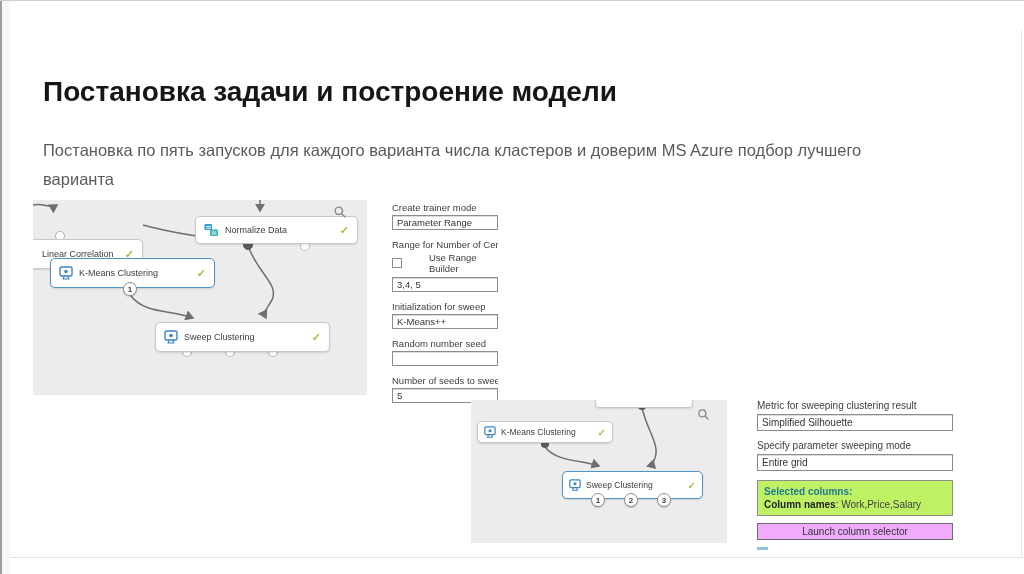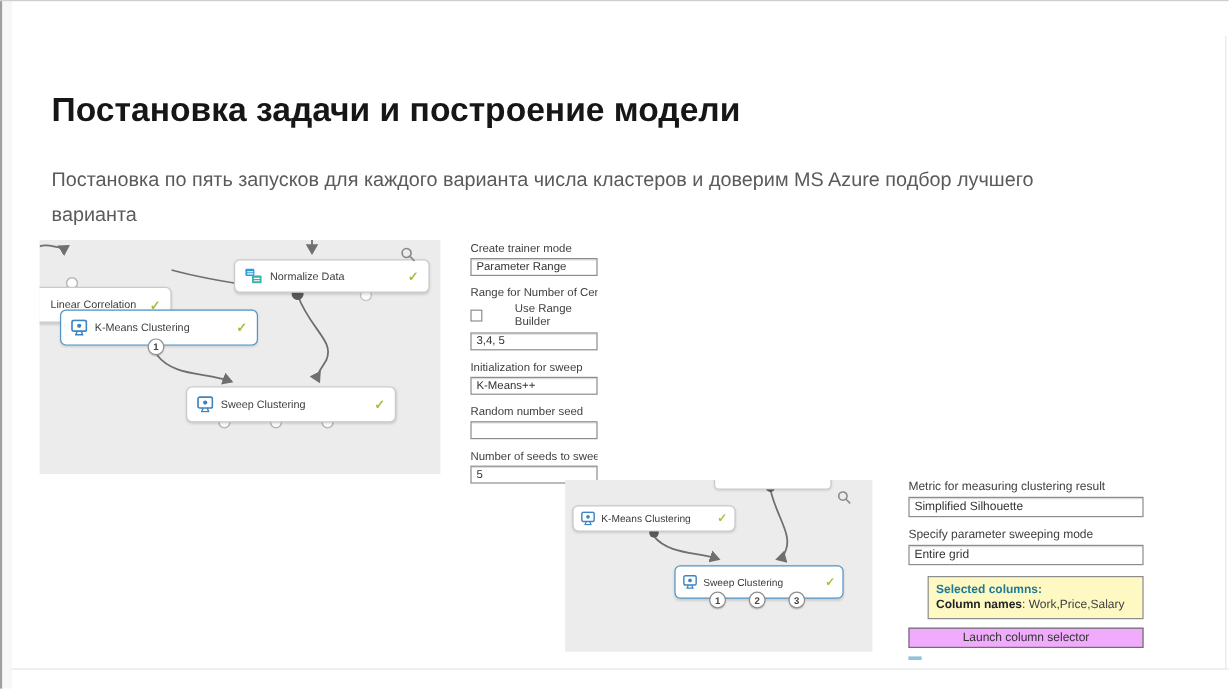--- a/index.html
+++ b/index.html
@@ -62,21 +62,21 @@
   .panel2 .plbl{font-size:10px;line-height:12px;}
   .field{
     height:13px;border:1px solid #8c8c8c;background:#fff;margin:0 0 9px 0;
     font-size:9.5px;color:#333;display:flex;align-items:center;
     padding:0 4px;white-space:nowrap;overflow:hidden;box-shadow:inset 0 1px 0 #dcdcdc;
   }
   .panel2 .field{height:15px;font-size:10px;}
   .cbrow{display:flex;align-items:center;margin:1px 0 3px 0;font-size:9.5px;line-height:11px;gap:22px;}
   .cb{width:8px;height:8px;border:1px solid #8c8c8c;background:#fff;margin-right:5px;flex:0 0 auto;}
   .selbox{
-    border:1px solid #8c8c8c;background:#fef9c3;padding:4px 6px;margin:0 0 7px 16px;
+    border:1px solid #8c8c8c;background:#bef264;padding:4px 6px;margin:0 0 7px 0;
     font-size:10px;line-height:13px;
   }
   .selbox .head{color:#1f7a93;font-weight:700;}
   .selbox .names b{color:#222;}
   .btn{
     height:15px;border:1px solid #6e6e6e;background:#f0abfc;
     display:flex;align-items:center;justify-content:center;
     font-size:10px;color:#333;
   }
   .dash{width:11px;height:3px;background:#8fc3d9;margin-top:7px;}
@@ -236,21 +236,21 @@
     </span>
     <span class="lbl">Sweep Clustering</span>
     <span class="check">✓</span>
   </div>
   <div class="port-num" style="left:120px;top:93px;">1</div>
   <div class="port-num" style="left:153px;top:93px;">2</div>
   <div class="port-num" style="left:186px;top:93px;">3</div>
 </div>
 
 <div class="panel panel2">
-  <div class="plbl">Metric for measuring clustering result</div>
+  <div class="plbl">Metric for sweeping clustering result</div>
   <div class="field">Simplified Silhouette</div>
 
   <div class="plbl">Specify parameter sweeping mode</div>
   <div class="field">Entire grid</div>
 
   <div class="selbox">
     <div class="head">Selected columns:</div>
     <div class="names"><b>Column names</b><span>: Work,Price,Salary</span></div>
   </div>
   <div class="btn">Launch column selector</div>

